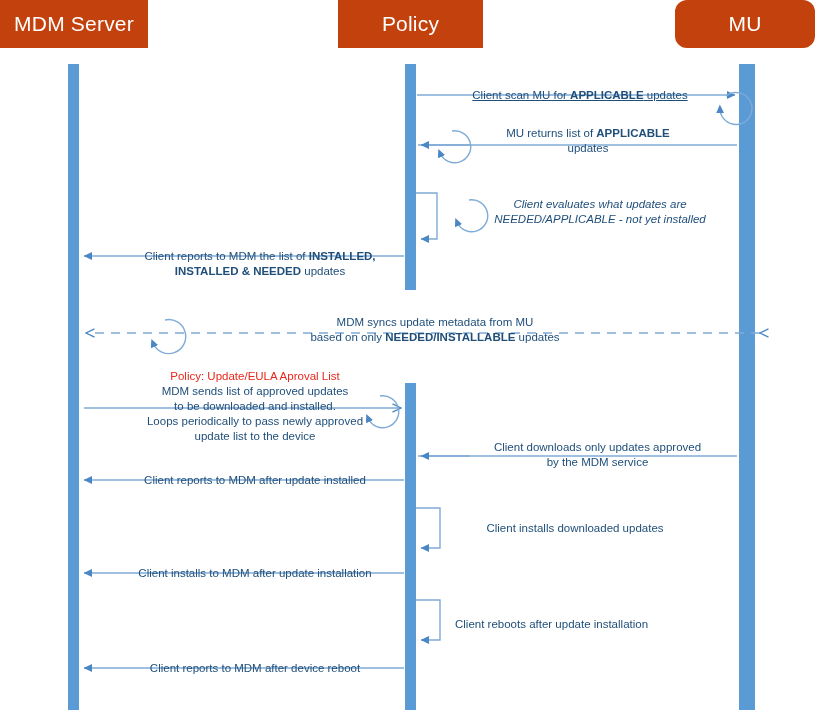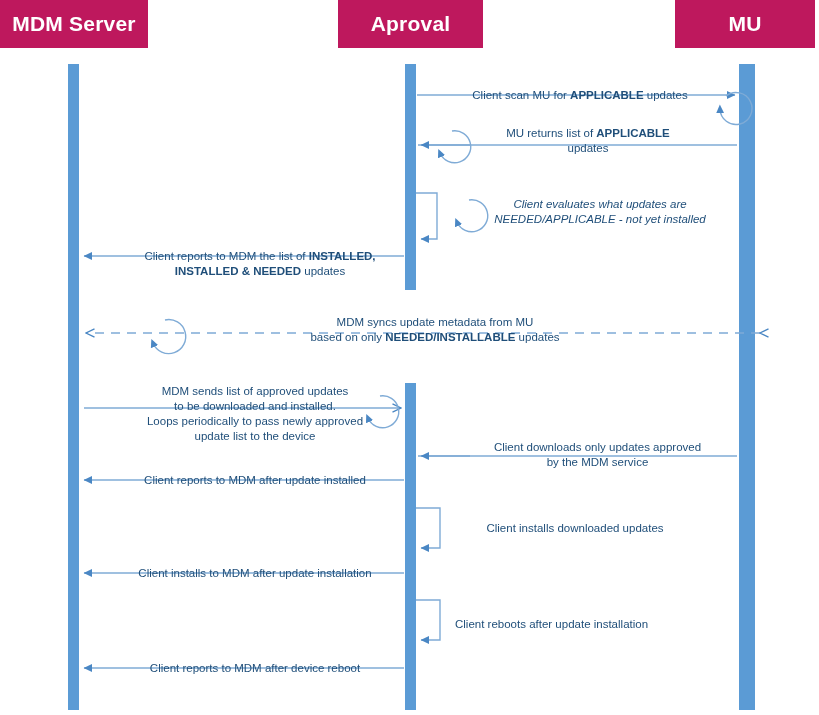--- a/index.html
+++ b/index.html
@@ -12,24 +12,24 @@
   }
   #diagram-root {
     position: relative;
     width: 819px;
     height: 715px;
     background: #ffffff;
     overflow: hidden;
   }
   .actor-box {
     position: absolute;
-    background: #be185d;
+    background: #c2410c;
     color: #ffffff;
     font-size: 21px;
-    font-weight: bold;
+    font-weight: normal;
     display: flex;
     align-items: center;
     justify-content: center;
     letter-spacing: 0.2px;
   }
   .lifeline {
     position: absolute;
     background: #5b9bd5;
   }
   .msg-label {
@@ -56,23 +56,23 @@
 </style>
 </head>
 <body>
 
 <div id="diagram-root">
 
   <div class="actor-box" style="left:0px; top:0px; width:148px; height:48px;">
     <span>MDM Server</span>
   </div>
   <div class="actor-box" style="left:338px; top:0px; width:145px; height:48px;">
-    <span>Aproval</span>
+    <span>Policy</span>
   </div>
-  <div class="actor-box" style="left:675px; top:0px; width:140px; height:48px;">
+  <div class="actor-box" style="left:675px; top:0px; width:140px; height:48px;border-radius:12px;">
     <span>MU</span>
   </div>
 
   <div class="lifeline" style="left:68px; top:64px; width:11px; height:646px;"></div>
 
   <div class="lifeline" style="left:405px; top:64px; width:11px; height:226px;"></div>
   <div class="lifeline" style="left:405px; top:383px; width:11px; height:327px;"></div>
 
   <div class="lifeline" style="left:739px; top:64px; width:16px; height:646px;"></div>
 
@@ -120,30 +120,31 @@
       <path d="M416,508 L440,508 L440,548 L421,548" marker-end="url(#arrow-solid-l)"></path>
 
       <line x1="404" y1="573" x2="84" y2="573" marker-end="url(#arrow-solid-l)"></line>
 
       <path d="M416,600 L440,600 L440,640 L421,640" marker-end="url(#arrow-solid-l)"></path>
 
       <line x1="404" y1="668" x2="84" y2="668" marker-end="url(#arrow-solid-l)"></line>
     </g>
   </svg>
 
-  <div class="msg-label" style="left:455px; top:88px; width:250px;">Client scan MU for <b>APPLICABLE</b> updates</div>
+  <div class="msg-label" style="left:455px; top:88px; width:250px;text-decoration:underline;">Client scan MU for <b>APPLICABLE</b> updates</div>
 
   <div class="msg-label" style="left:478px; top:126px; width:220px;">MU returns list of <b>APPLICABLE</b><br>updates</div>
 
   <div class="msg-label" style="left:480px; top:197px; width:240px;font-style:italic;">Client evaluates what updates are<br>NEEDED/APPLICABLE - not yet installed</div>
 
   <div class="msg-label" style="left:110px; top:249px; width:300px;">Client reports to MDM the list of <b>INSTALLED,</b><br><b>INSTALLED &amp; NEEDED</b> updates</div>
 
   <div class="msg-label" style="left:285px; top:315px; width:300px;">MDM syncs update metadata from MU<br>based on only <b>NEEDED/INSTALLABLE</b> updates</div>
 
+  <div class="msg-label red" style="left:105px; top:369px; width:300px; font-weight:normal;">Policy: Update/EULA Aproval List</div>
   <div class="msg-label" style="left:100px; top:384px; width:310px;">MDM sends list of approved updates<br>to be downloaded and installed.<br>Loops periodically to pass newly approved<br>update list to the device</div>
 
   <div class="msg-label" style="left:460px; top:440px; width:275px;">Client downloads only updates approved<br>by the MDM service</div>
 
   <div class="msg-label" style="left:110px; top:473px; width:290px;">Client reports to MDM after update installed</div>
 
   <div class="msg-label" style="left:450px; top:521px; width:250px; text-align:center;">Client installs downloaded updates</div>
 
   <div class="msg-label" style="left:110px; top:566px; width:290px;">Client installs to MDM after update installation</div>
 

